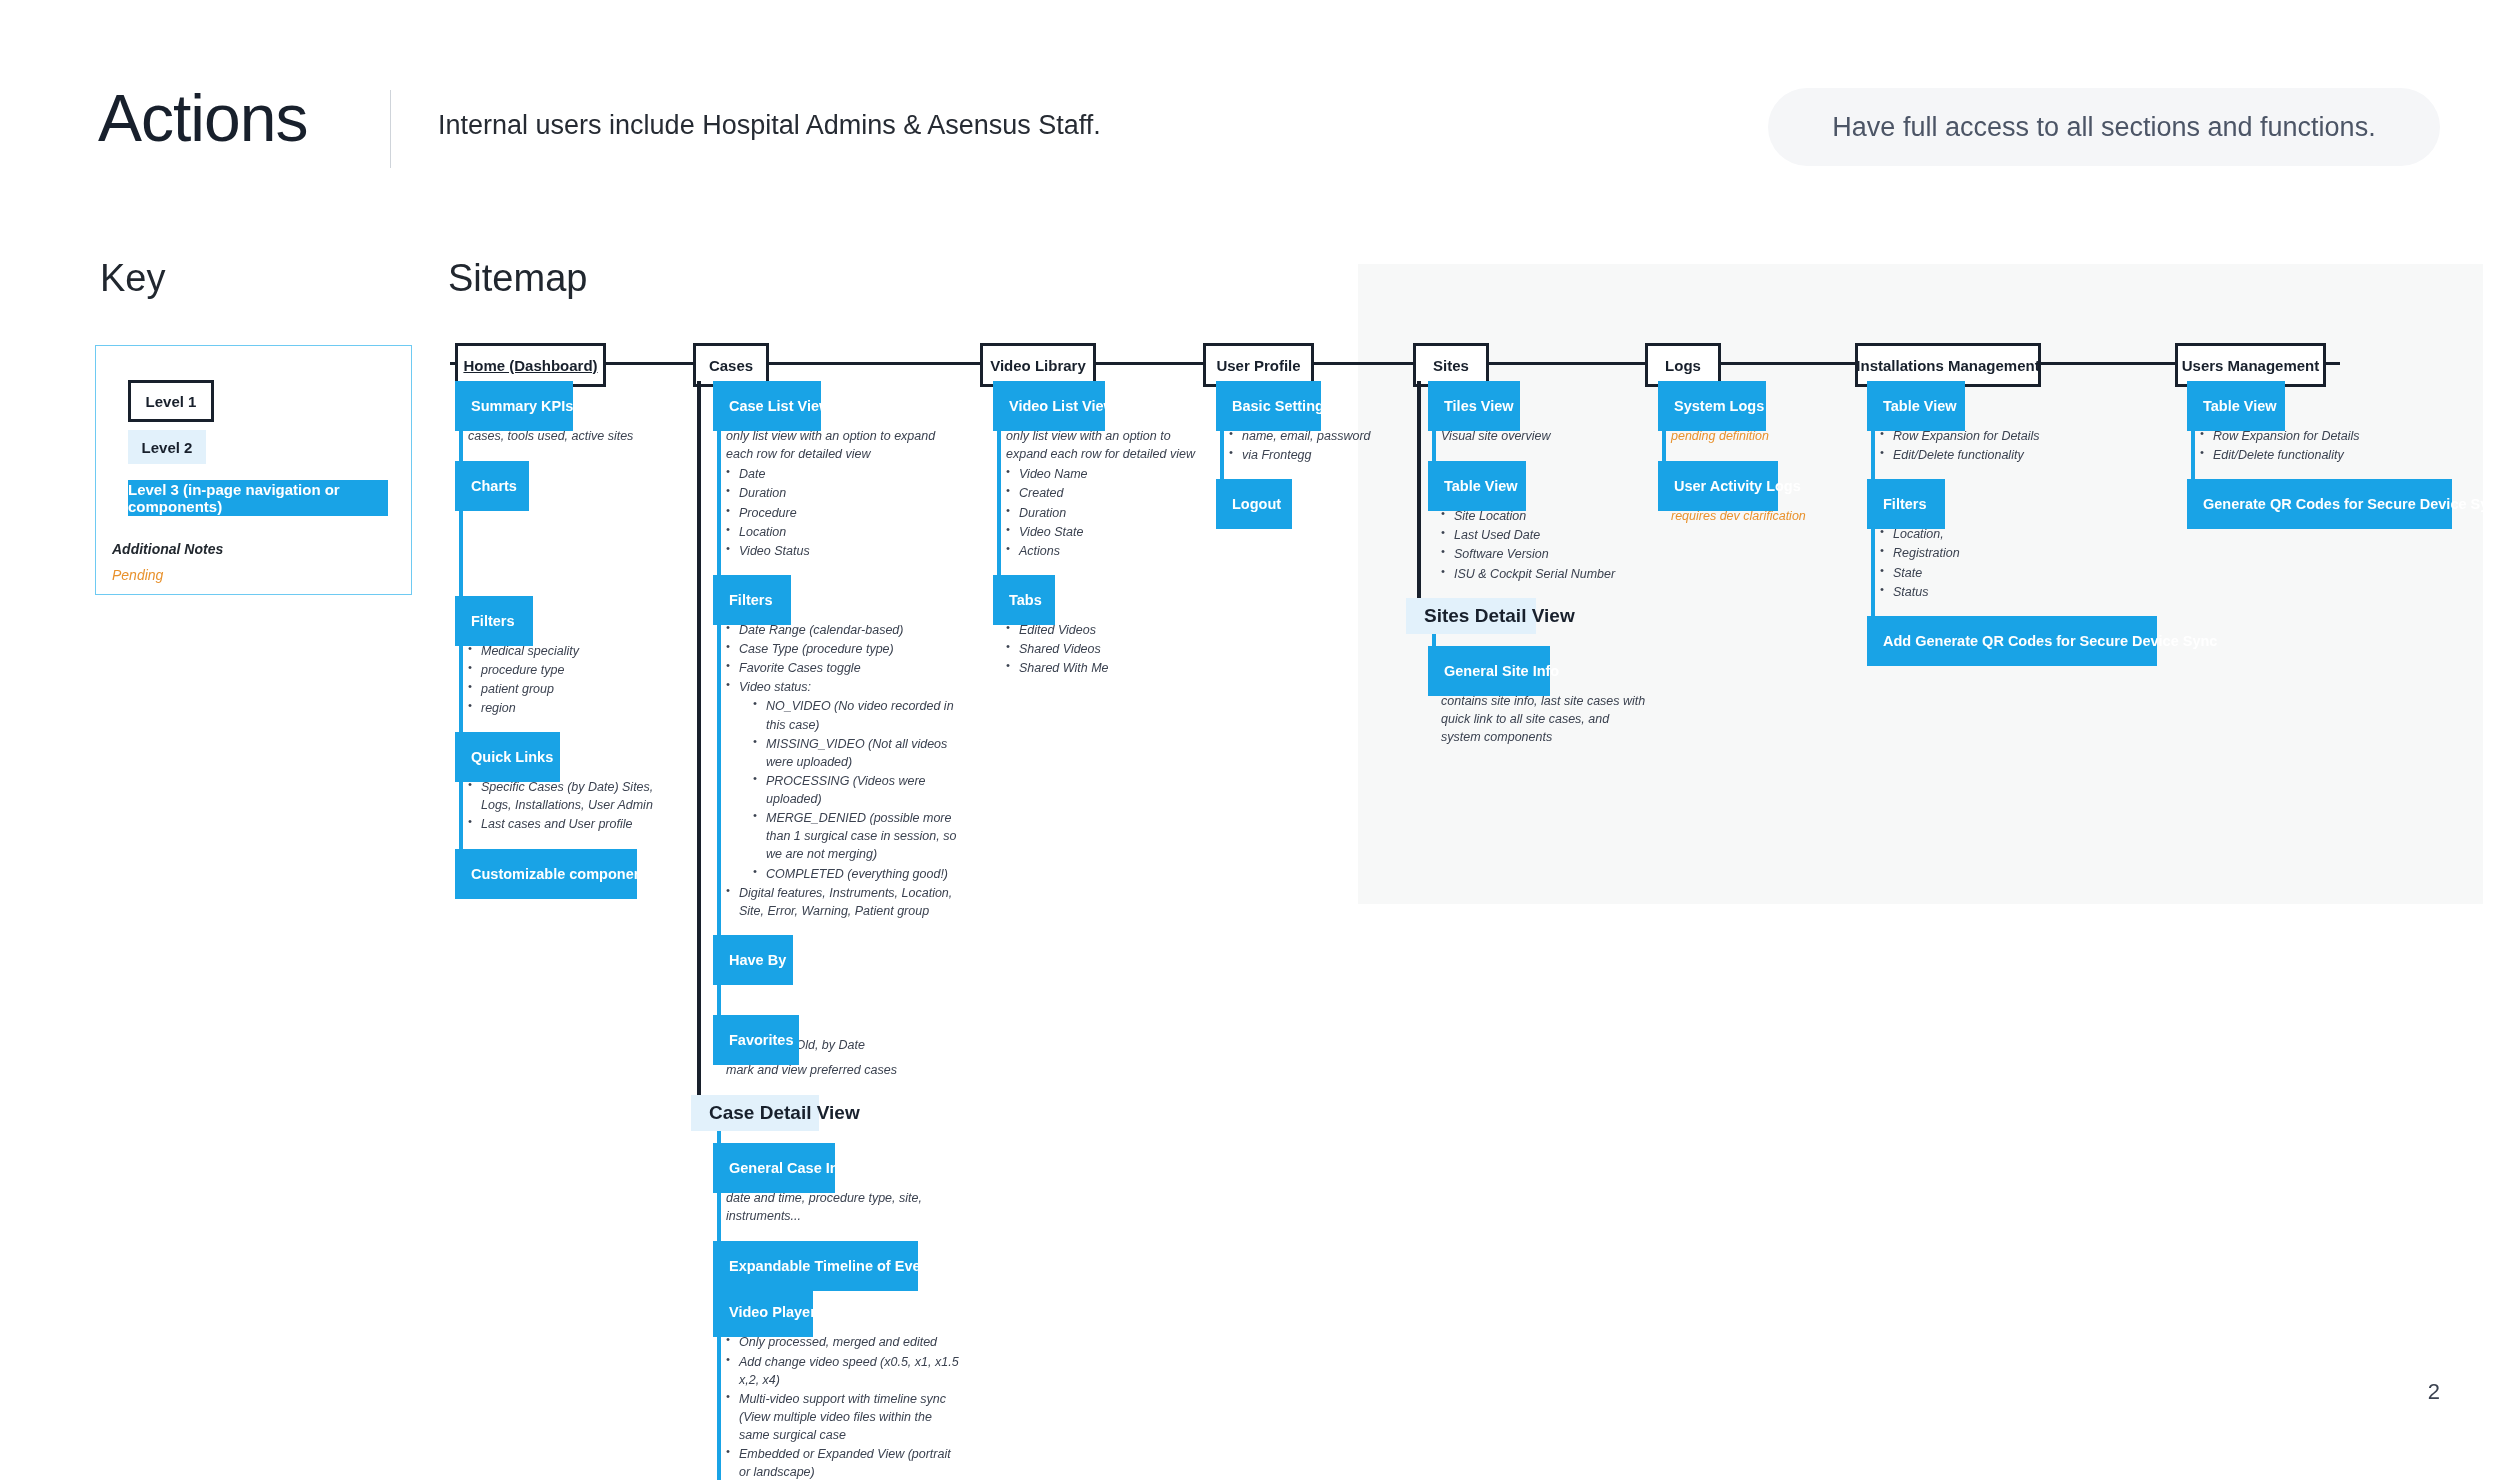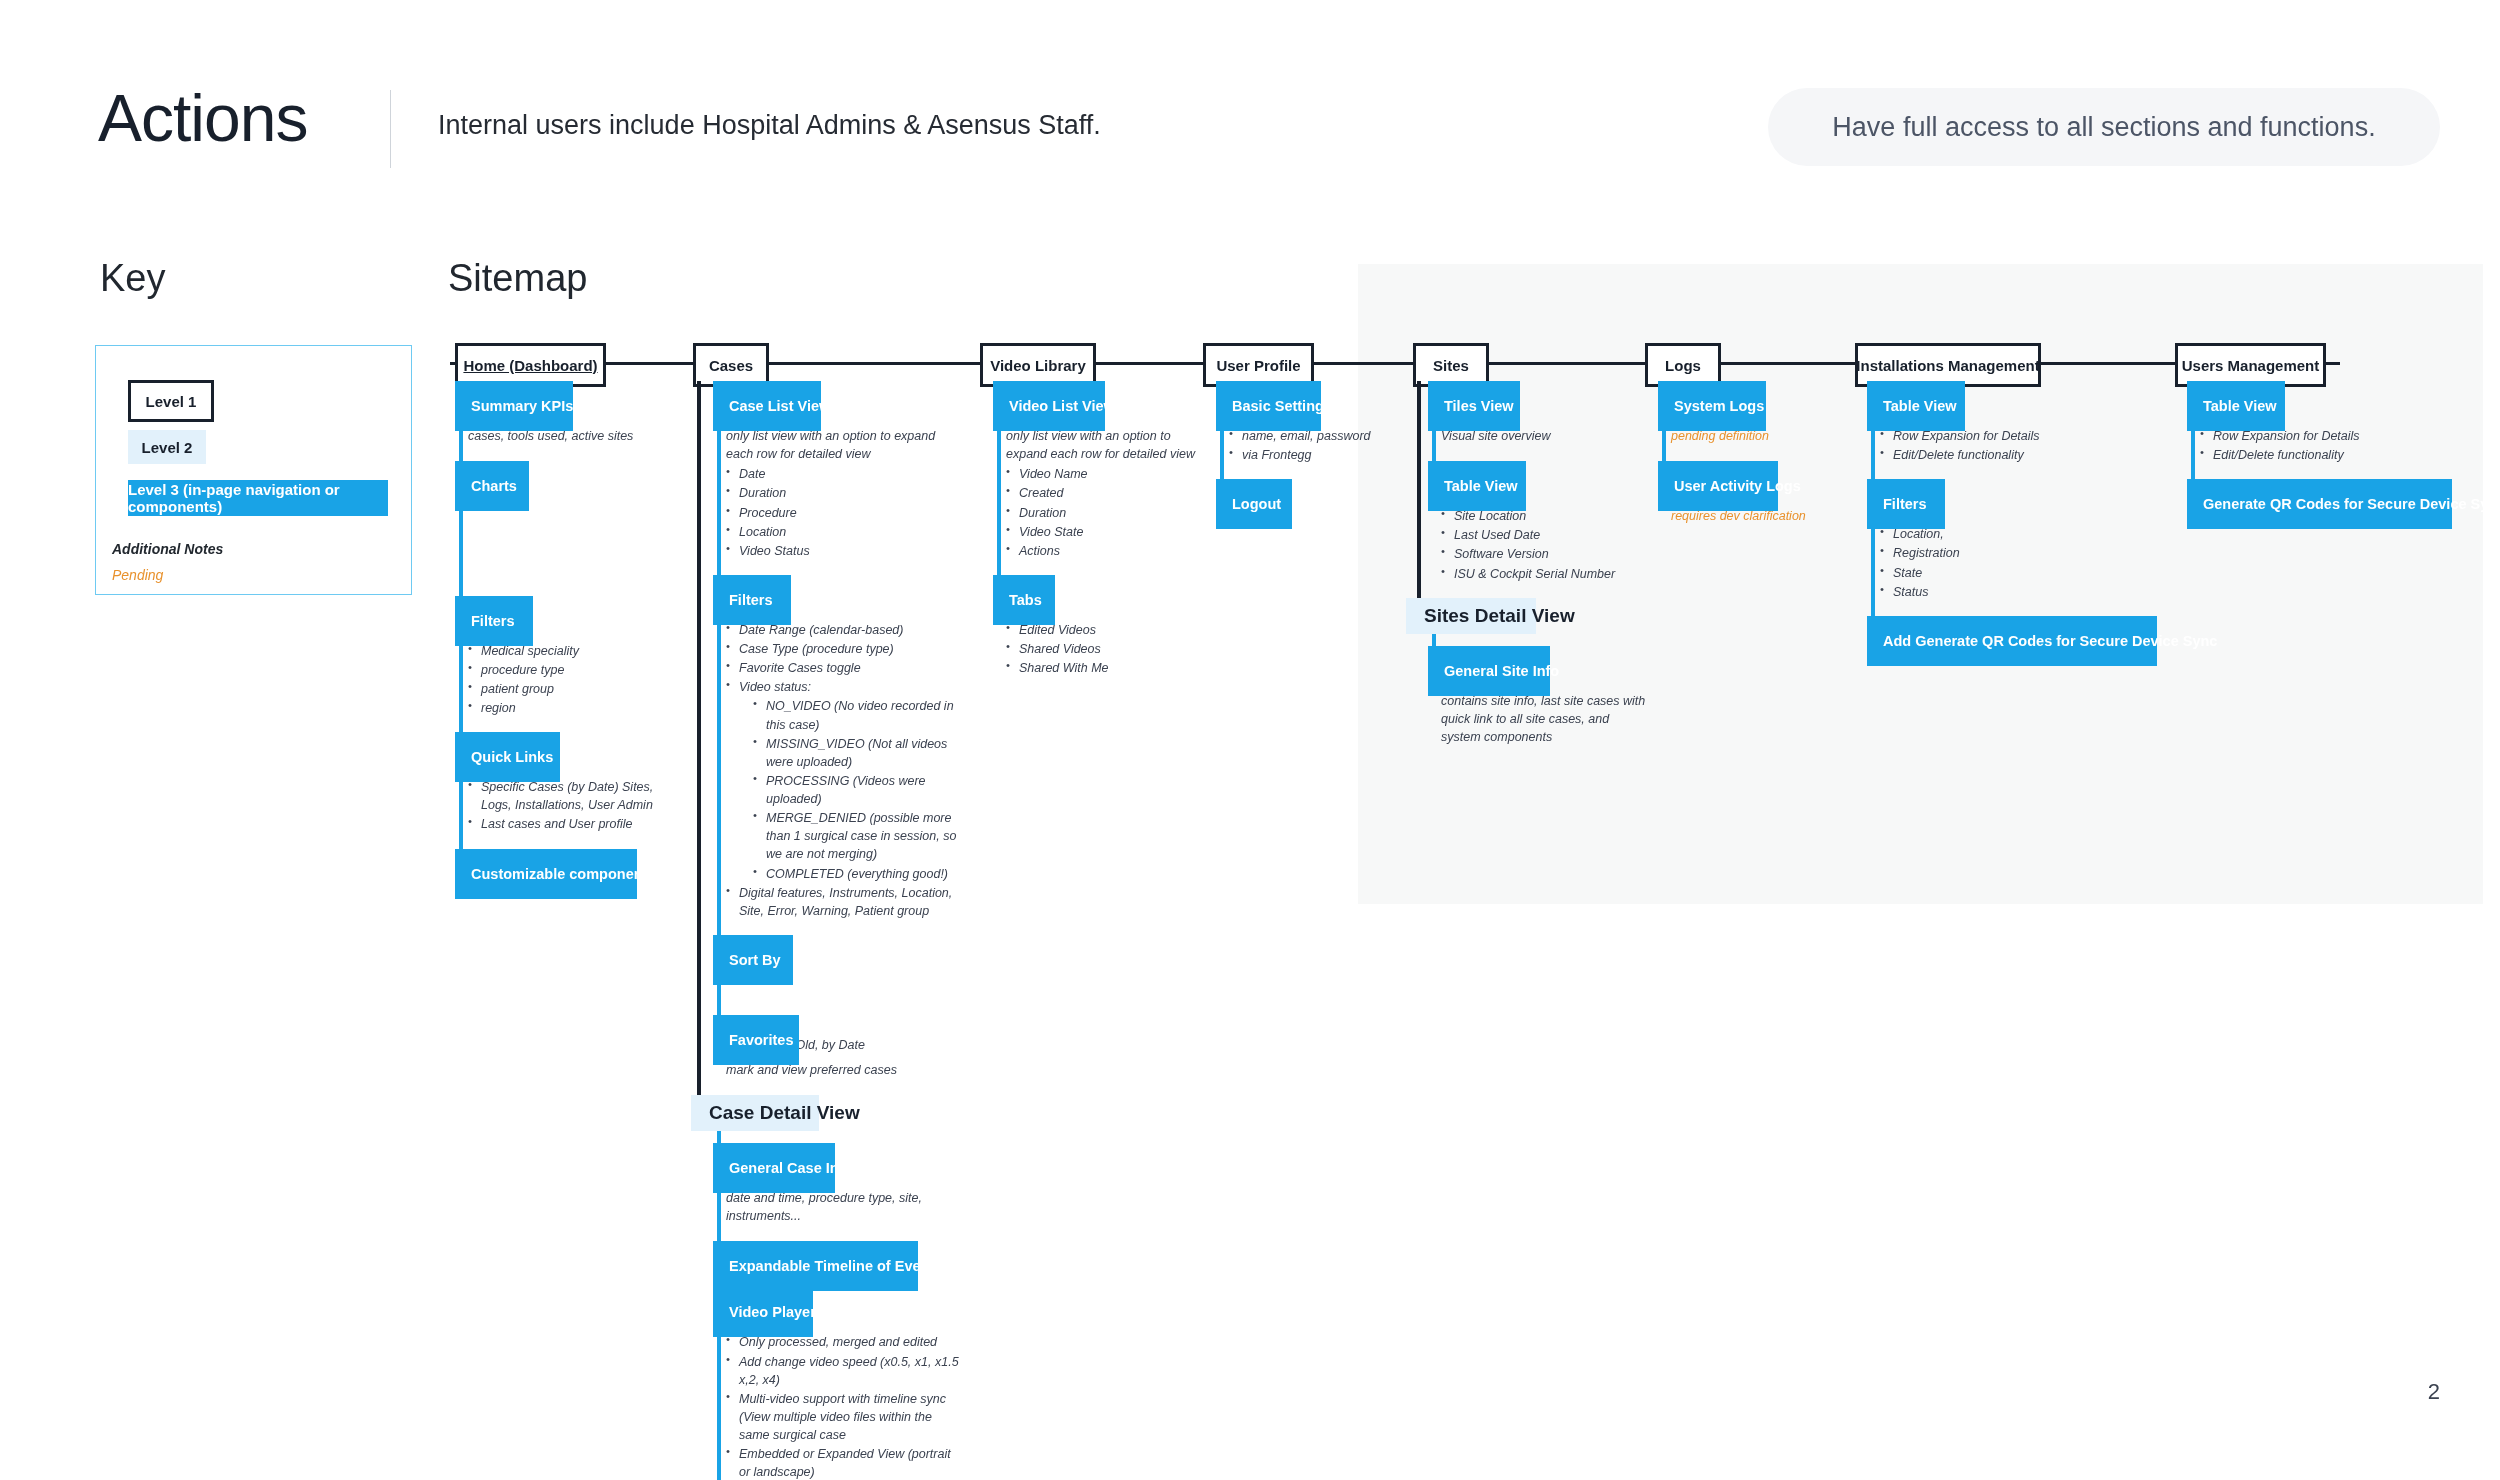--- a/index.html
+++ b/index.html
@@ -184,21 +184,21 @@
             <li>NO_VIDEO (No video recorded in this case)</li>
             <li>MISSING_VIDEO (Not all videos were uploaded)</li>
             <li>PROCESSING (Videos were uploaded)</li>
             <li>MERGE_DENIED (possible more than 1 surgical case in session, so we are not merging)</li>
             <li>COMPLETED (everything good!)</li>
           </ul></li>
         <li>Digital features, Instruments, Location, Site, Error, Warning, Patient group</li>
       </ul>
     </div>
     <div class="abs l3" style="left: 713px; top: 934.875px; width: 80px;">
-      <span>Sort By</span>
+      <span>Have By</span>
     </div>
     <div class="abs conn-blue" style="left: 717px; top: 608.875px; height: 326px;"></div>
     <div class="abs note" style="left: 726px; top: 1036px; width: 235px;">
       <div class="plain">A-Z, New to Old, by Date</div>
     </div>
     <div class="abs l3" style="left: 713px; top: 1015px; width: 86px;">
       <span>Favorites</span>
     </div>
     <div class="abs conn-blue" style="left: 717px; top: 968.875px; height: 46.125px;"></div>
     <div class="abs note" style="left: 726px; top: 1061px; width: 235px;">

